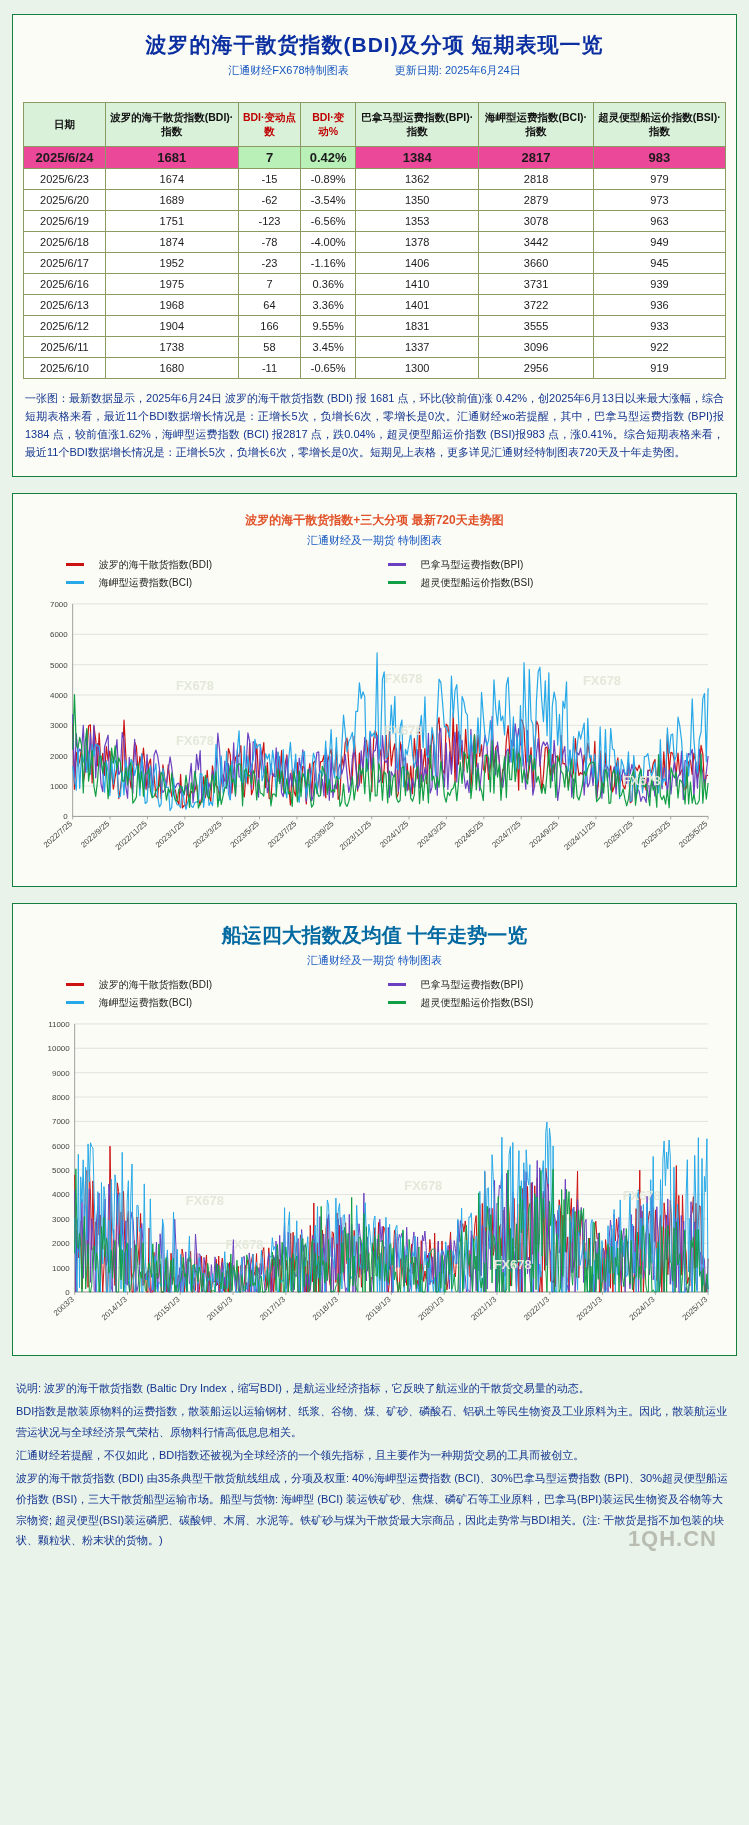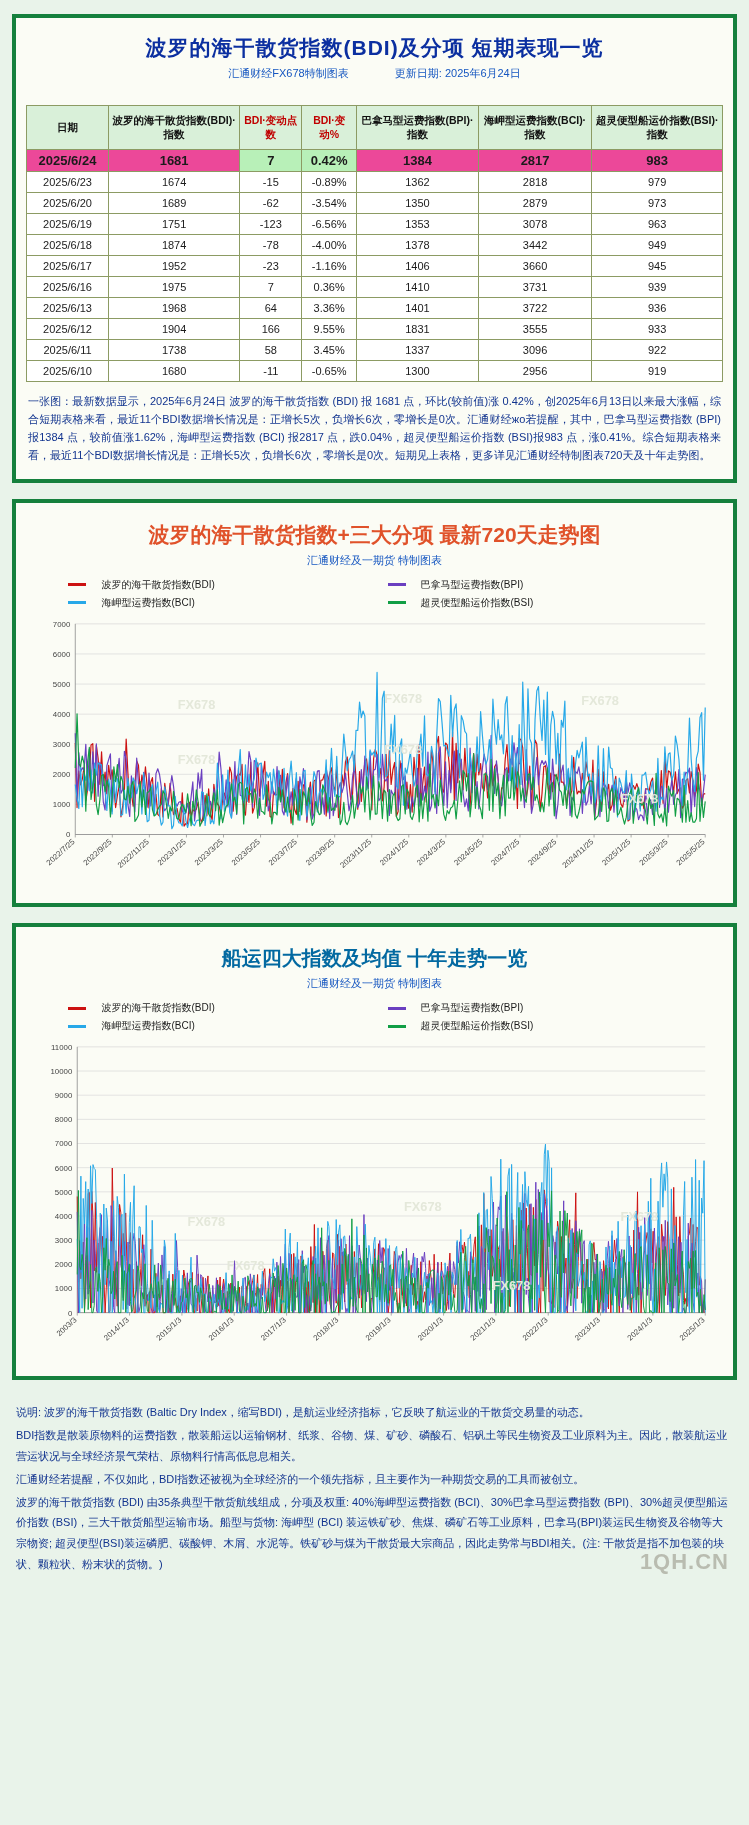--- a/index.html
+++ b/index.html
@@ -8,21 +8,21 @@
     width:749px;
     background:#e9f3ea;
     font-family:"Liberation Sans", sans-serif;
     color:#1b1b1b;
   }
   .page { width:749px; padding:14px 12px 0 12px; }
 
   
   .panel {
     background:#fbfcf5;
-    border:4px solid #15803d;
+    border:1px solid #15803d;
     margin-bottom:16px;
     padding:10px 10px 12px 10px;
   }
   .panel-title {
     text-align:center;
     color:#0b2fa0;
     font-size:21px;
     font-weight:bold;
     letter-spacing:1px;
     padding:6px 0 2px 0;
@@ -72,21 +72,21 @@
     color:#12348f;
     padding:10px 2px 2px 2px;
     text-align:justify;
   }
 
   
   .chart-panel { background:#fbfcf5; }
   .chart-title {
     text-align:center;
     color:#e0522a;
-    font-size:21px;
+    font-size:12px;
     font-weight:bold;
     padding-top:8px;
   }
   .chart-title.blue { color:#0369a1; font-size:20px; }
   .chart-sub2 {
     text-align:center;
     color:#1556c0;
     font-size:11px;
     padding:4px 0 6px 0;
   }
@@ -113,21 +113,21 @@
   .notes {
     font-size:11px;
     line-height:1.9;
     color:#12348f;
     padding:6px 4px 8px 4px;
     position:relative;
   }
   .notes p { margin:0 0 2px 0; }
   .brand {
     position:absolute;
-    right:8px;
+    right:20px;
     bottom:2px;
     font-size:22px;
     font-weight:bold;
     color:#b9bcb0;
     letter-spacing:1px;
   }
 </style>
 </head>
 <body>
 

